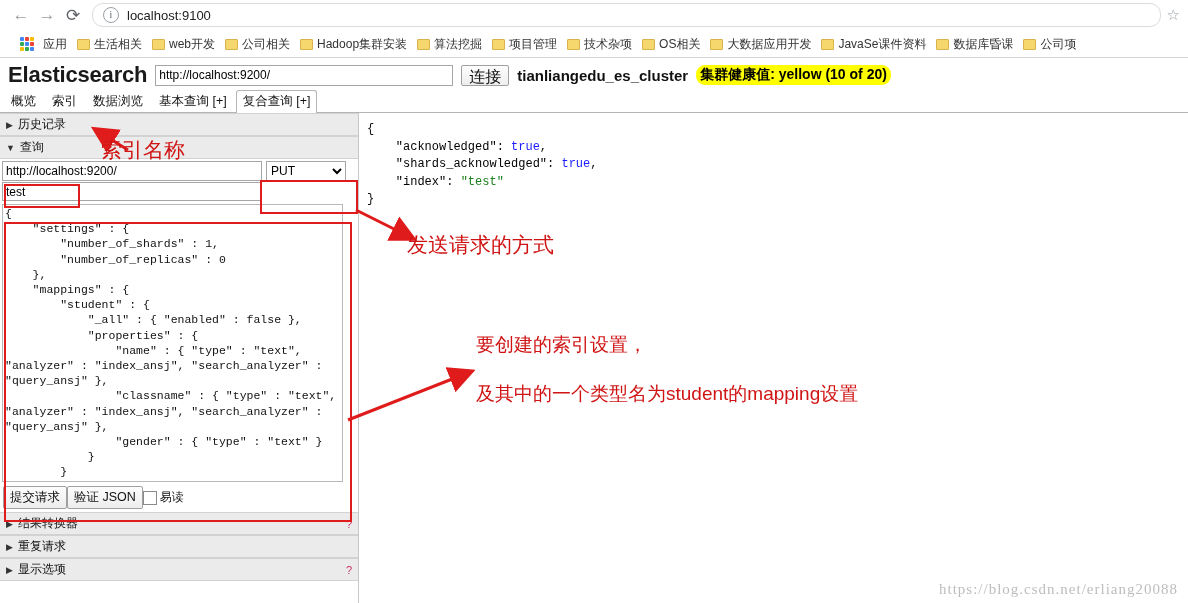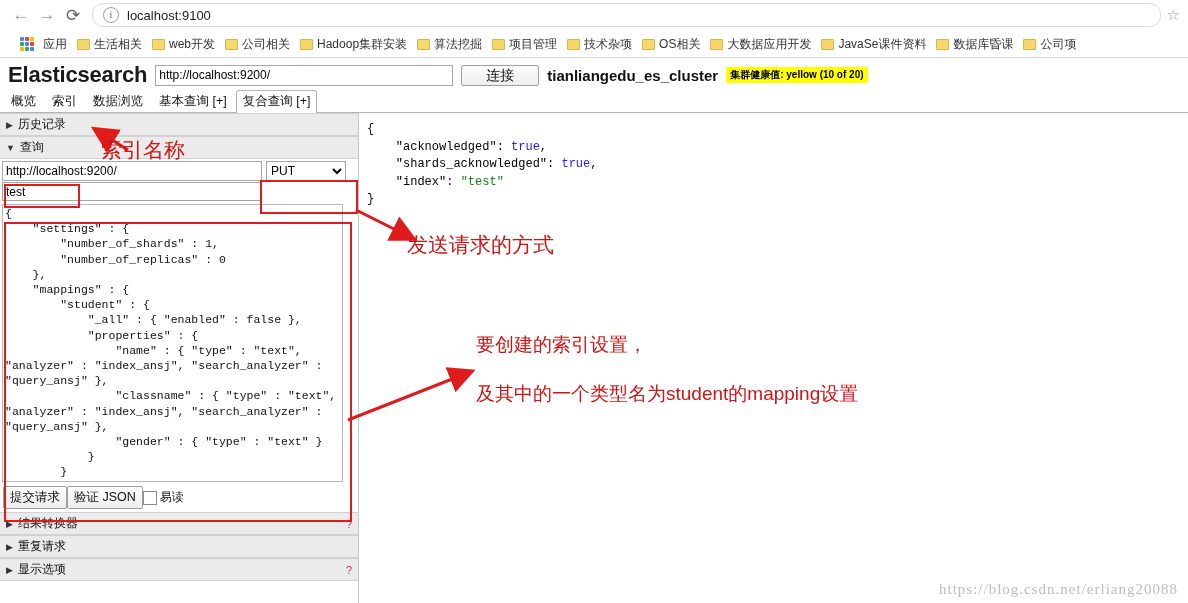--- a/index.html
+++ b/index.html
@@ -146,37 +146,38 @@
     height: 17px;
     border: 1px solid #a6a6a6;
     font-size: 12px;
     padding: 1px 3px;
     color: #000;
     font-family: "Liberation Sans", sans-serif;
   }
   .es-connect-btn {
     border: 1px solid #a0a0a0;
     background: linear-gradient(#fdfdfd, #eeeeee);
-    font-size: 14px;
-    padding: 1px 24px;
+    font-size: 16px;
+    padding: 1px 7px;
     height: 21px;
     color: #111;
     border-radius: 2px;
   }
   .es-cluster-name {
     font-size: 15px;
     color: #111;
     font-weight: bold;
   }
   .es-health {
     background: #ffff00;
     color: #000;
-    font-size: 10px;
+    font-size: 14px;
     font-weight: bold;
     padding: 1px 4px;
+    border-radius: 9px;
   }
 
   
   .es-tabs {
     display: flex;
     align-items: flex-end;
     border-bottom: 1px solid #b5b5b5;
     padding-left: 4px;
     height: 22px;
   }

